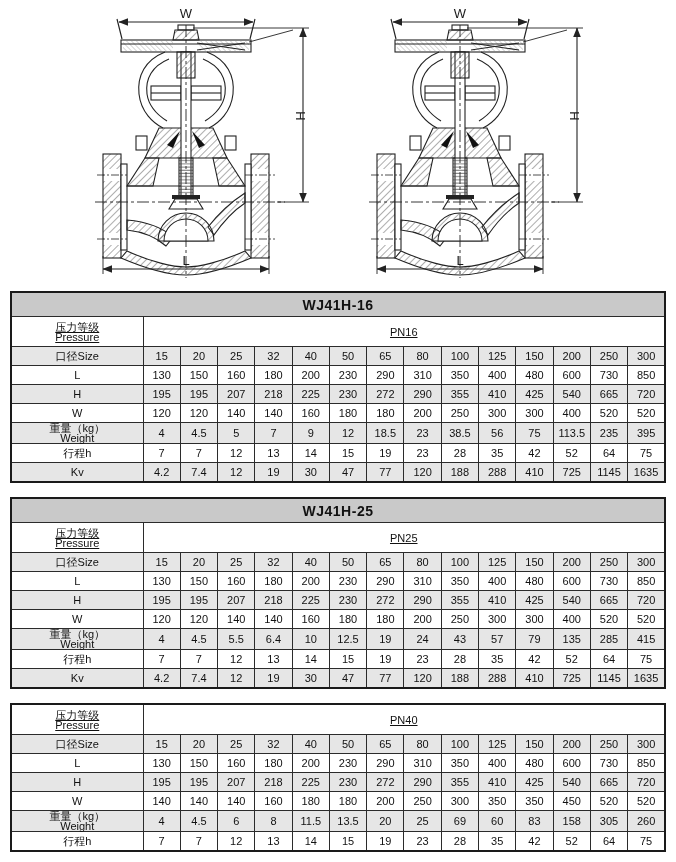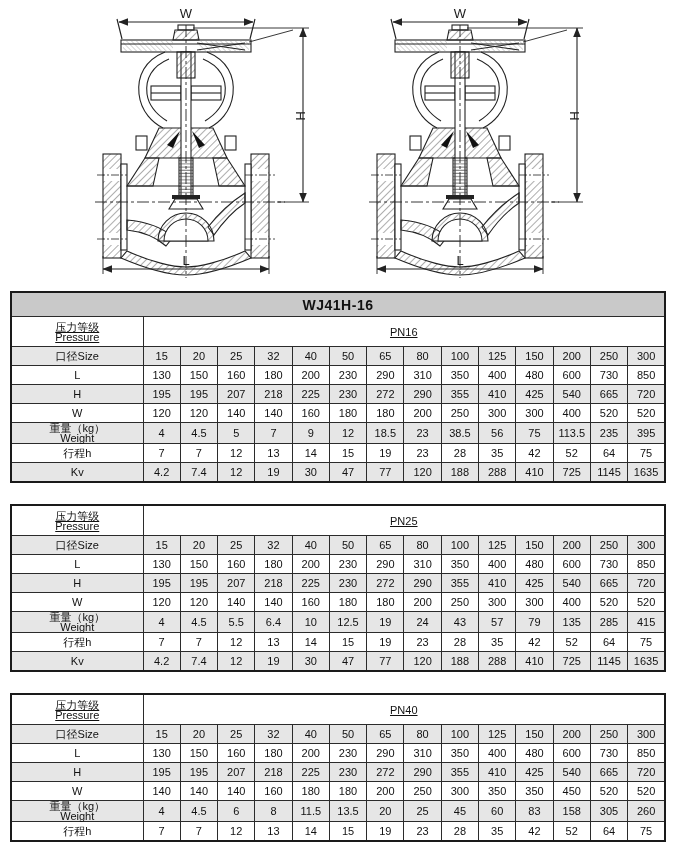--- a/index.html
+++ b/index.html
@@ -7,21 +7,21 @@
     width:676px;height:862px;background:#ffffff;overflow:hidden;
     font-family:"Liberation Sans",sans-serif;color:#111;
   }
   .drawings{
     height:291px;display:flex;justify-content:center;align-items:flex-start;
     gap:34px;padding-top:6px;box-sizing:border-box;
   }
   svg.valve{display:block;}
   svg text{font-family:"Liberation Sans",sans-serif;font-size:13px;fill:#1a1a1a;}
   .spec-table{
-    width:656px;margin:0 auto 21px auto;border-collapse:collapse;table-layout:fixed;
+    width:656px;margin:0 auto 14px auto;border-collapse:collapse;table-layout:fixed;
     border:2px solid #1a1a1a;font-size:11px;
   }
   .spec-table td,.spec-table th{
     border:1px solid #2b2b2b;text-align:center;vertical-align:middle;
     padding:0;height:18px;font-weight:400;color:#111;
   }
   .spec-table th{white-space:pre-line;line-height:10px;}
   .spec-table .title-cell{
     background:#c9c9c9;font-weight:700;font-size:14px;height:23px;
     letter-spacing:.5px;
@@ -274,20 +274,23 @@
         </tr>
       </tbody>
   </table>
 
   <table class="spec-table">
     <colgroup>
         <col class="col-label">
         <col span="14">
       </colgroup>
     <tbody>
+      <tr>
+        <td colspan="15" class="title-cell">WJ41H-25</td>
+      </tr>
       <tr class="pressure-row">
         <th>压力等级
 Pressure</th>
         <td colspan="14">PN25</td>
       </tr>
     <tr class="shade">
           <th>口径Size</th>
           <td>15</td>
           <td>20</td>
           <td>25</td>
@@ -492,21 +495,21 @@
           <th>重量（kg）
 Weight</th>
           <td>4</td>
           <td>4.5</td>
           <td>6</td>
           <td>8</td>
           <td>11.5</td>
           <td>13.5</td>
           <td>20</td>
           <td>25</td>
-          <td>45</td>
+          <td>69</td>
           <td>60</td>
           <td>83</td>
           <td>158</td>
           <td>305</td>
           <td>260</td>
         </tr>
         <tr>
           <th>行程h</th>
           <td>7</td>
           <td>7</td>

